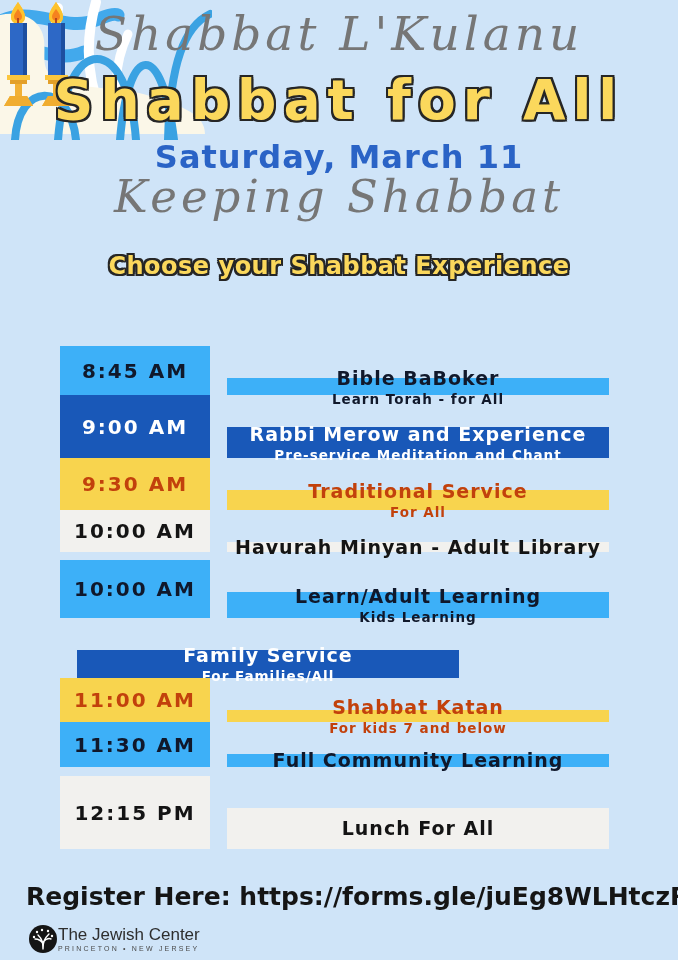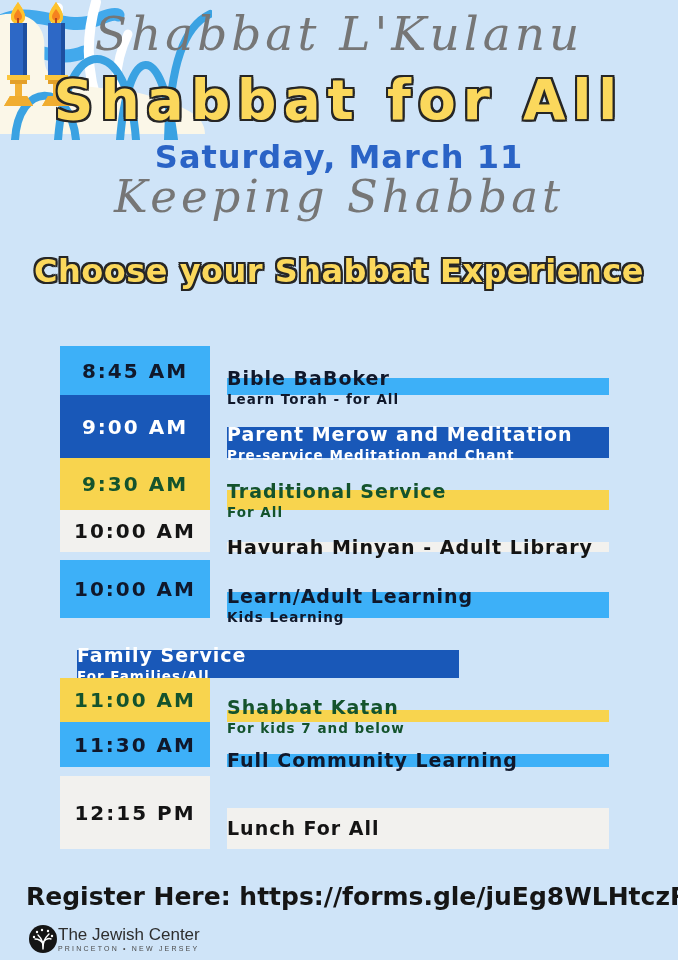--- a/index.html
+++ b/index.html
@@ -42,47 +42,47 @@
   }
   #date-line{
     top:138px;
     font-size:32px;
     font-weight:bold;
     color:#2a63c6;
     letter-spacing:1px;
   }
   #tagline{
     top:252px;
-    font-size:32px;
+    font-size:24px;
     font-weight:bold;
     color:#fbd85c;
     letter-spacing:0.5px;
     text-shadow:-2px -2px 0 #262626,2px -2px 0 #262626,-2px 2px 0 #262626,2px 2px 0 #262626,-2px 0 0 #262626,2px 0 0 #262626,0 -2px 0 #262626,0 2px 0 #262626;
   }
 
   
   #schedule{left:60px;top:346px;width:549px;}
   .row{display:flex;}
   .time-cell{
     width:150px;flex:0 0 150px;
     display:flex;align-items:center;justify-content:center;
     font-size:20px;font-weight:bold;letter-spacing:2px;
   }
   .event-cell{
     margin-left:17px;
     width:382px;flex:0 0 382px;
-    display:flex;flex-direction:column;align-items:flex-start;justify-content:center;margin-top:32px;
+    display:flex;flex-direction:column;align-items:center;justify-content:center;margin-top:32px;
   }
   .ev-title{font-size:19px;font-weight:bold;letter-spacing:1px;line-height:25px;white-space:nowrap;}
   .ev-sub{font-size:13.5px;font-weight:bold;letter-spacing:1px;line-height:17px;white-space:nowrap;}
   .ev-sub:empty{display:none;}
 
   .c-lb{background:#3db0f8;color:#10182b;}
   .c-db{background:#1958b8;color:#ffffff;}
-  .c-yl{background:#f8d44e;color:#14532d;}
+  .c-yl{background:#f8d44e;color:#c2410c;}
   .c-wh{background:#f2f1ee;color:#141414;}
 
   .r1{height:49px;}
   .r2{height:63px;}
   .r3{height:52px;}
   .r4{height:42px;margin-bottom:8px;}
   .r5{height:58px;}
   .r6{height:60px;}
   .r7{height:44px;}
   .r8{height:45px;margin-bottom:9px;}
@@ -169,21 +169,21 @@
     <div class="time-cell c-lb">8:45 AM</div>
     <div class="event-cell c-lb">
       <div class="ev-title">Bible BaBoker</div>
       <div class="ev-sub">Learn Torah - for All</div>
     </div>
   </div>
 
   <div class="row r2">
     <div class="time-cell c-db">9:00 AM</div>
     <div class="event-cell c-db">
-      <div class="ev-title">Parent Merow and Meditation</div>
+      <div class="ev-title">Rabbi Merow and Experience</div>
       <div class="ev-sub">Pre-service Meditation and Chant</div>
     </div>
   </div>
 
   <div class="row r3">
     <div class="time-cell c-yl">9:30 AM</div>
     <div class="event-cell c-yl">
       <div class="ev-title">Traditional Service</div>
       <div class="ev-sub">For All</div>
     </div>

